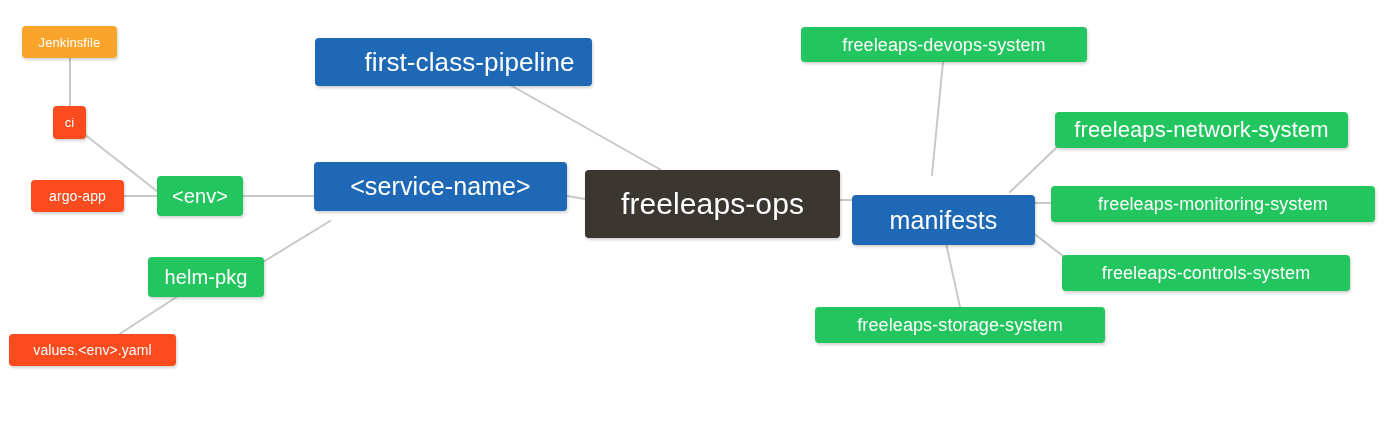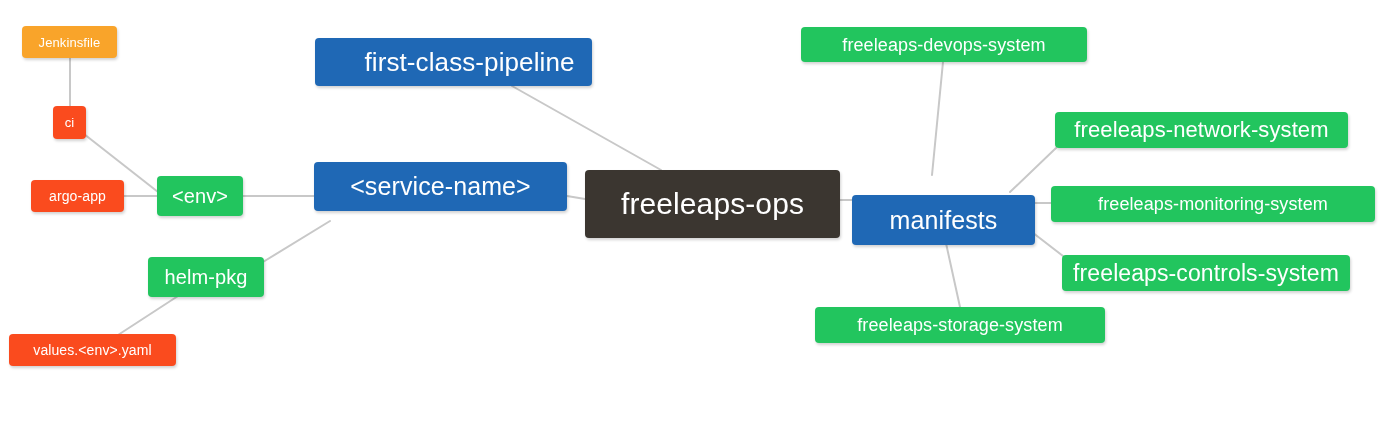--- a/index.html
+++ b/index.html
@@ -73,16 +73,16 @@
       <div class="node n-green" style="left: 157px; top: 176px; width: 86px; height: 40px; font-size: 20px;">&lt;env&gt;</div>
       <div class="node n-green" style="left: 148px; top: 257px; width: 116px; height: 40px; font-size: 20px;">helm-pkg</div>
       <div class="node n-red" style="left: 9px; top: 334px; width: 167px; height: 32px; font-size: 14px; text-align: center;">values.&lt;env&gt;.yaml</div>
       <div class="node n-blue" style="left: 315px; top: 38px; width: 277px; height: 48px; font-size: 26px; padding-left: 32px;">first-class-pipeline</div>
       <div class="node n-blue" style="left: 314px; top: 162px; width: 253px; height: 49px; font-size: 25px;">&lt;service-name&gt;</div>
       <div class="node n-root" style="left: 585px; top: 170px; width: 255px; height: 68px; font-size: 30px;">freeleaps-ops</div>
       <div class="node n-blue" style="left: 852px; top: 175px; width: 183px; height: 50px; font-size: 25px; margin-top: 20px;">manifests</div>
       <div class="node n-green" style="left: 801px; top: 27px; width: 286px; height: 35px; font-size: 18px;">freeleaps-devops-system</div>
       <div class="node n-green" style="left: 1055px; top: 112px; width: 293px; height: 36px; font-size: 22px;">freeleaps-network-system</div>
       <div class="node n-green" style="left: 1051px; top: 186px; width: 324px; height: 36px; font-size: 18px;">freeleaps-monitoring-system</div>
-      <div class="node n-green" style="left: 1062px; top: 255px; width: 288px; height: 36px; font-size: 23px;">freeleaps-controls-system</div>
+      <div class="node n-green" style="left: 1062px; top: 255px; width: 288px; height: 36px; font-size: 18px;">freeleaps-controls-system</div>
       <div class="node n-green" style="left: 815px; top: 307px; width: 290px; height: 36px; font-size: 18px;">freeleaps-storage-system</div>
     </div>
 </div>
 
 </body></html>

